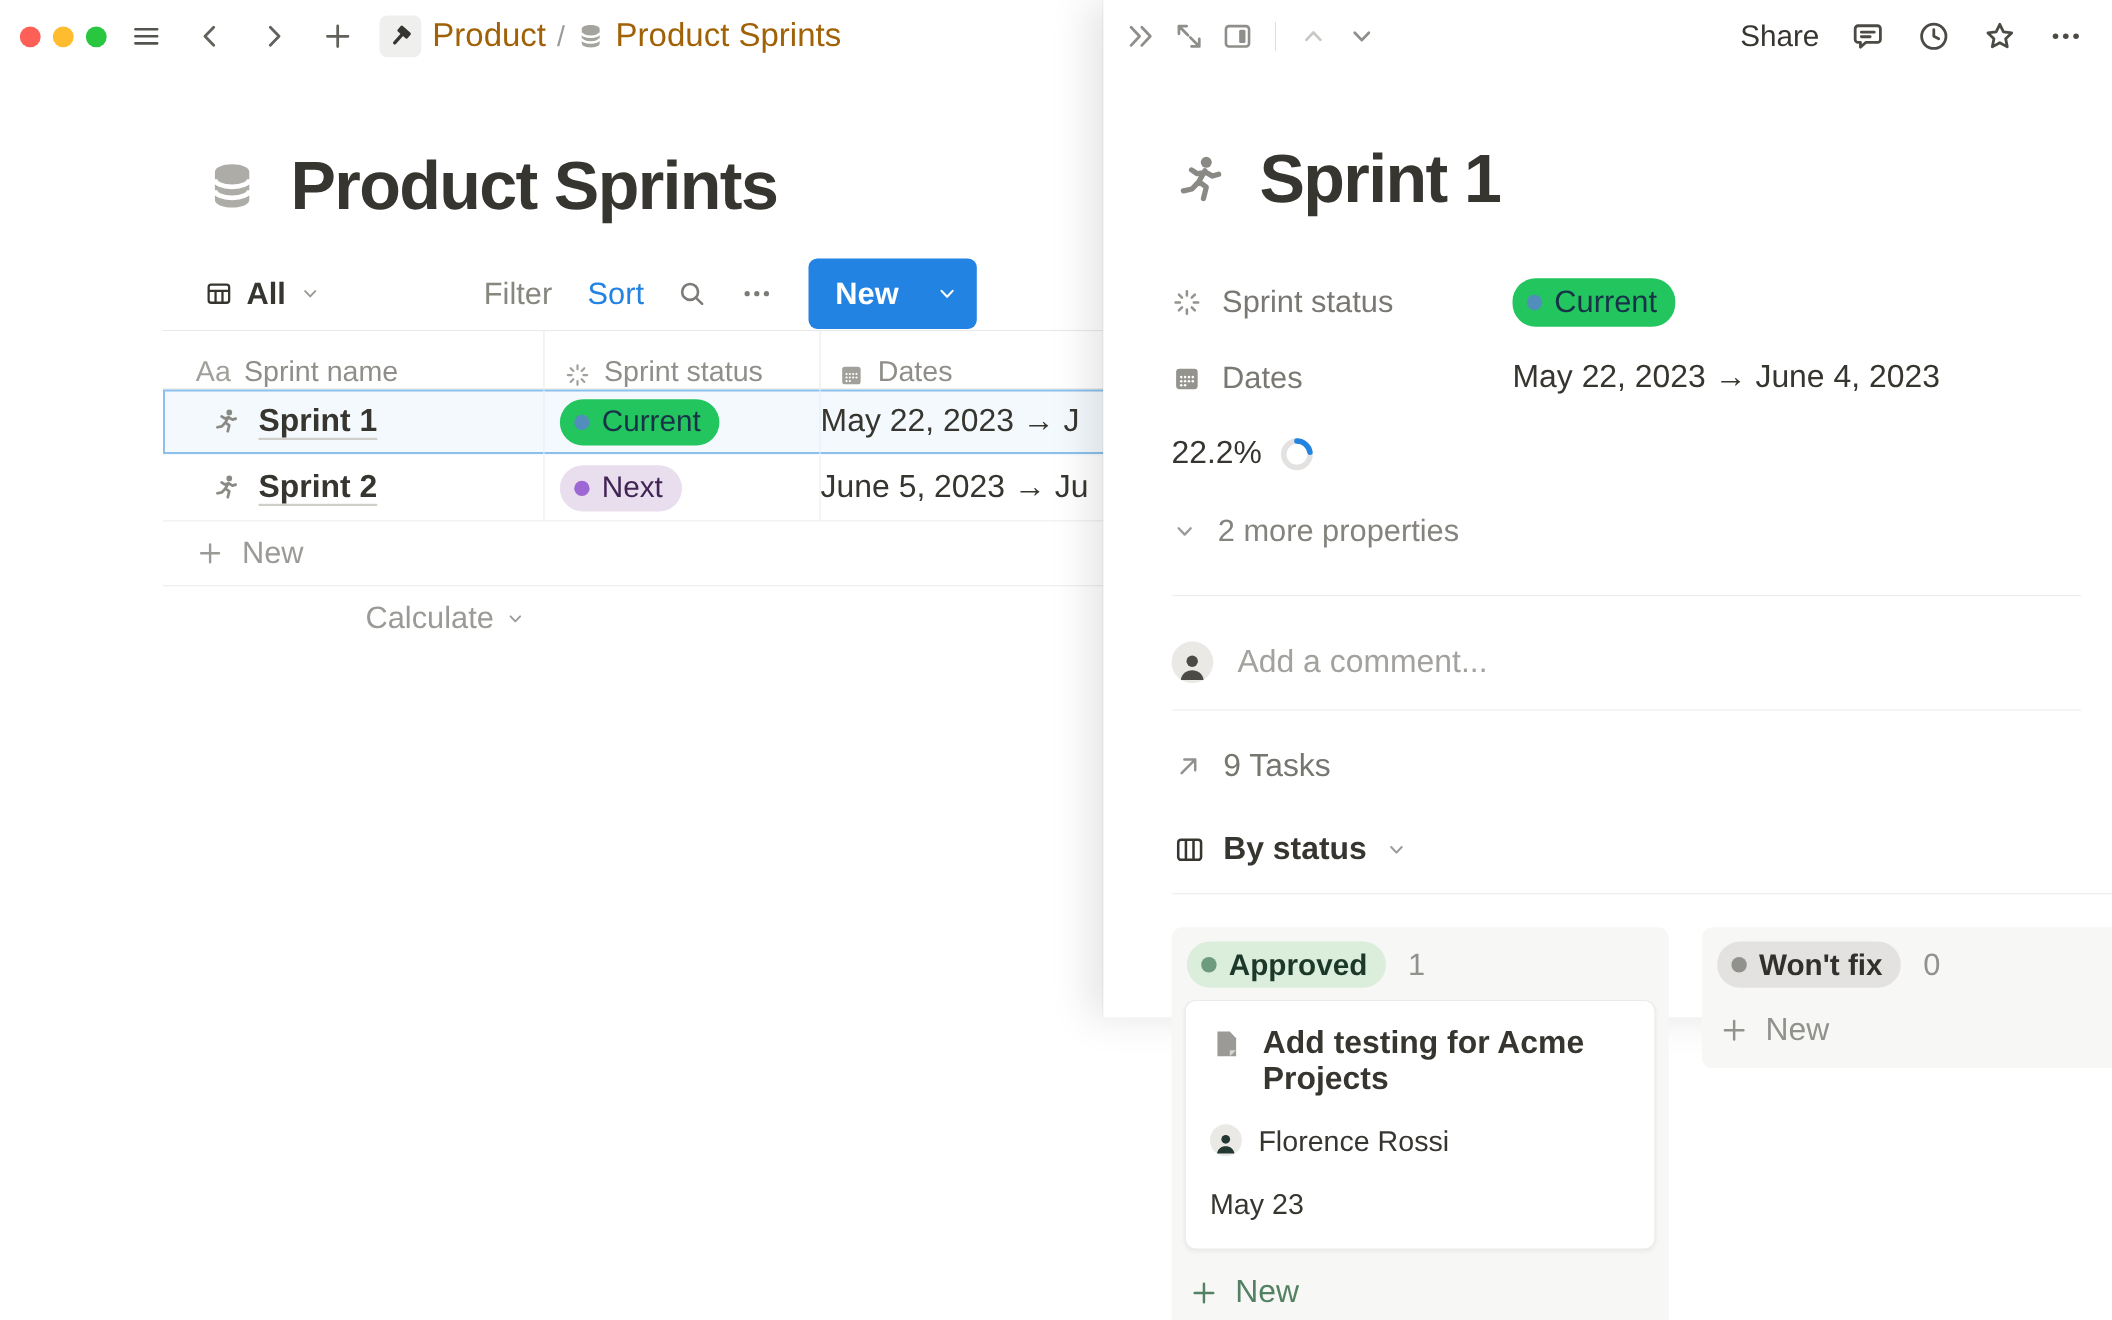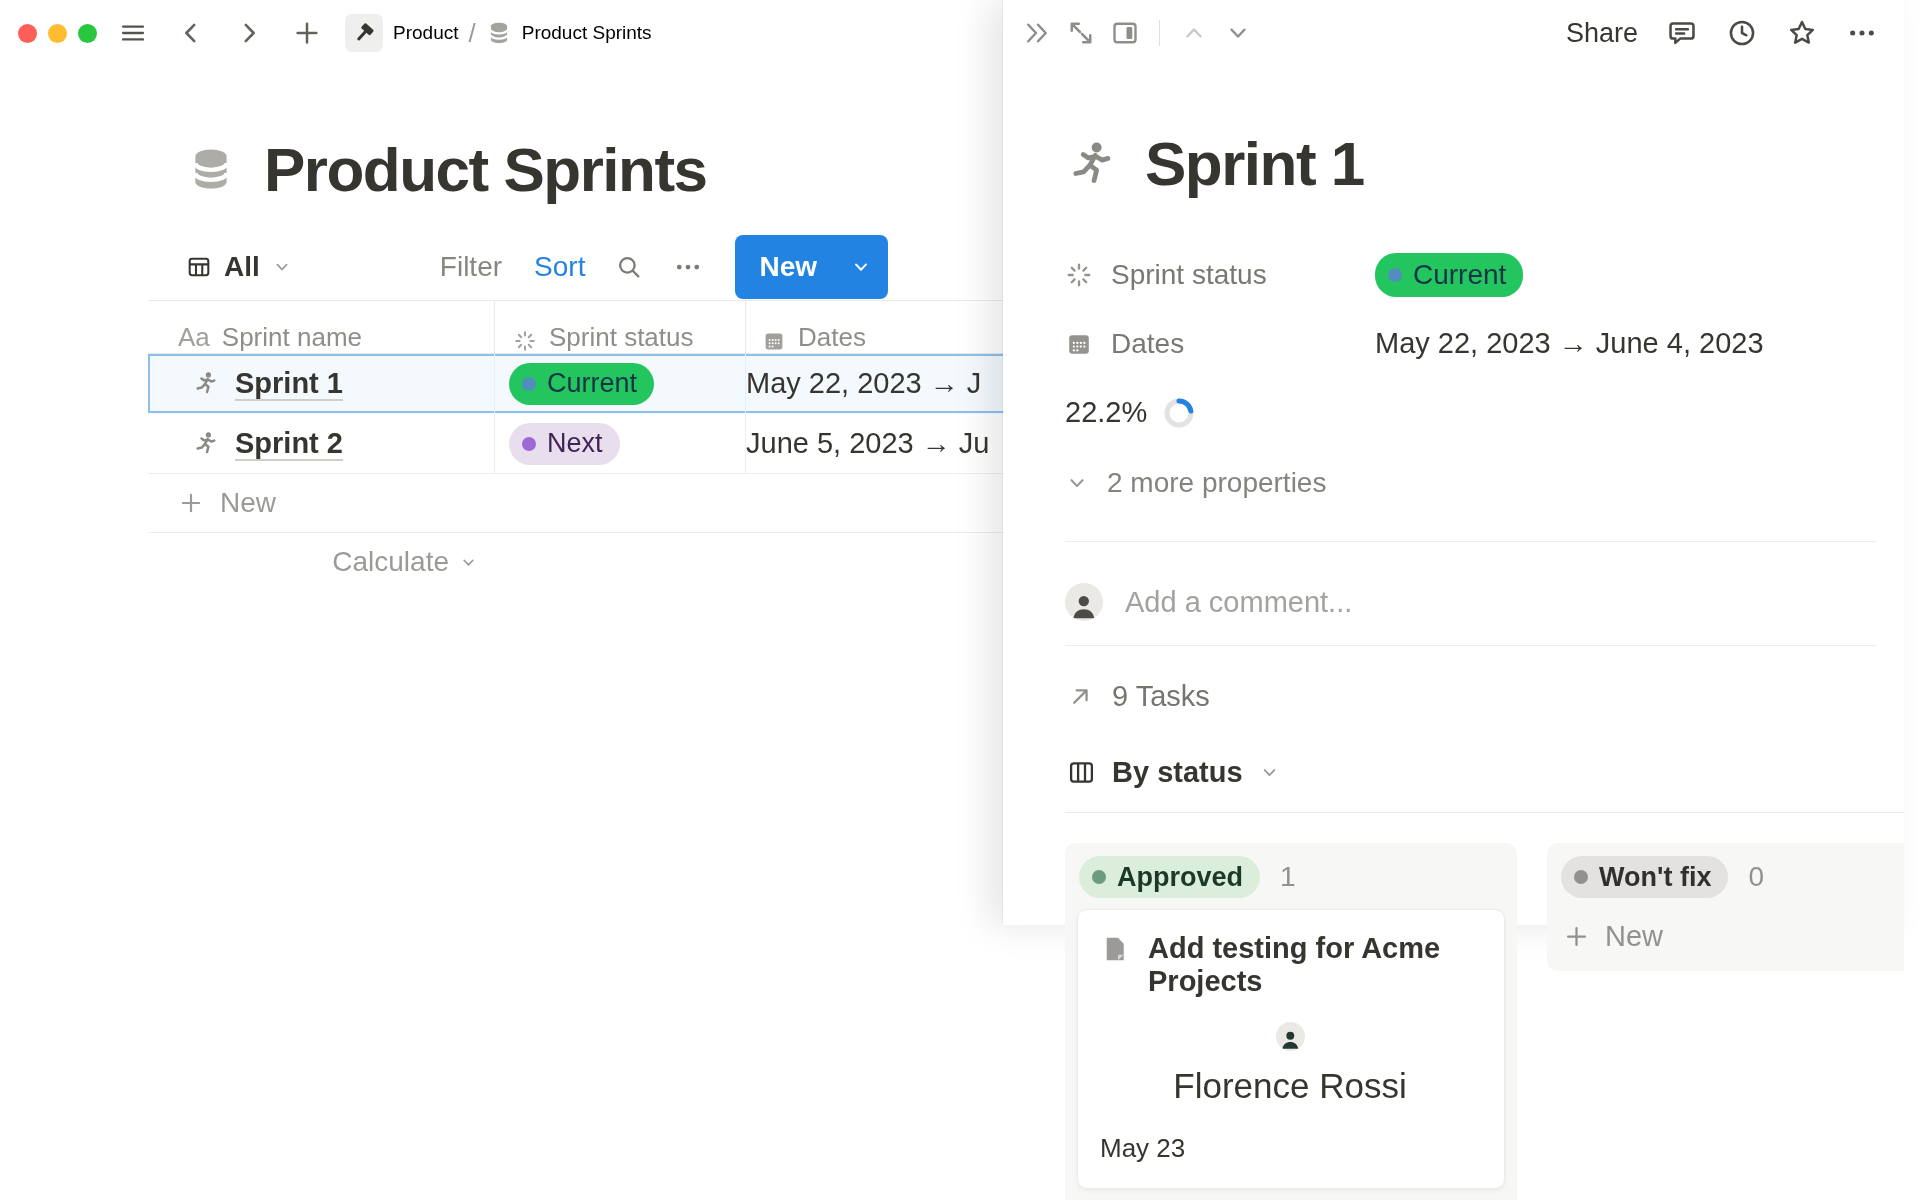--- a/index.html
+++ b/index.html
@@ -7,21 +7,21 @@
   svg{display:block}
   
   .pane-left{position:absolute;left:0;top:0;width:1003px;height:1200px;background:#fff;overflow:hidden;}
   .topbar{position:absolute;left:0;top:0;right:0;height:66px;display:flex;align-items:center;padding-left:18px;}
   .traffic{display:flex;gap:11px;margin-right:18px;}
   .tl{width:19px;height:19px;border-radius:50%;display:inline-block;}
   .tl.red{background:#fe5f57}.tl.yellow{background:#febc2e}.tl.green{background:#29c740}
   .tb-icon{width:36px;height:36px;display:flex;align-items:center;justify-content:center;color:#55534e;margin-right:8px;border-radius:6px;}
   .tb-icon.nav{margin-left:14px;color:#63615c}
   .crumb-chip{width:38px;height:38px;background:#efefed;border-radius:7px;display:flex;align-items:center;justify-content:center;margin:0 10px 0 12px;color:#37352f;}
-  .crumb{font-size:19px;color:#000000;white-space:nowrap;}
+  .crumb{font-size:30px;color:#a16207;white-space:nowrap;}
   .crumb-sep{font-size:26px;color:#9b9a97;margin:0 10px;}
   .crumb-db{color:#a5a39e;margin-right:10px;}
   
   .title-row{position:absolute;left:186px;top:126px;height:86px;display:flex;align-items:center;gap:28px;}
   .title-db{color:#aeaca7}
   .page-title{font-size:62px;font-weight:700;letter-spacing:-1.5px;}
   
   .db-toolbar{position:absolute;left:186px;top:234px;width:702px;height:65px;display:flex;align-items:center;}
   .view-tab{display:flex;align-items:center;gap:12px;font-size:28px;font-weight:700;color:#37352f;}
   .caret{color:#9b9a97}
@@ -51,21 +51,21 @@
   .pill{display:inline-flex;align-items:center;gap:11px;height:42px;padding:0 17px 0 13px;border-radius:21px;font-size:27px;}
   .pill .dot{width:14px;height:14px;border-radius:50%;}
   .pill.blue{background:#22c55e;color:#183347}.pill.blue .dot{background:#528ebc}
   .pill.purple{background:#e8deee;color:#412454}.pill.purple .dot{background:#9d68d3}
   .pill.gray{background:#e3e2e0;color:#32302c}.pill.gray .dot{background:#91918e}
   .pill.green{background:#dbeddb;color:#1c3829;font-weight:700}.pill.green .dot{background:#6c9b7d}
   .pill.lg{height:44px;font-size:28px;}
   .t-newrow{height:58px;border-bottom:1px solid #ededeb;display:flex;align-items:center;gap:16px;padding-left:30px;color:#9b9a97;font-size:28px;}
   .t-calcrow{height:58px;width:346px;display:flex;align-items:center;justify-content:flex-end;padding-right:16px;box-sizing:border-box;color:#9b9a97;font-size:28px;gap:10px;}
   
-  .peek{position:absolute;left:1003px;top:0;right:16px;height:925px;background:#fff;
+  .peek{position:absolute;left:1003px;top:0;right:0;height:925px;background:#fff;
     box-shadow:-14px 0 34px rgba(0,0,0,.10),-1px 0 0 rgba(0,0,0,.04);}
   .pk-topbar{position:absolute;left:0;top:0;right:0;height:66px;display:flex;align-items:center;padding:0 26px 0 12px;}
   .pk-icon{width:38px;height:38px;display:flex;align-items:center;justify-content:center;color:#8f8e8a;margin:0 3px;border-radius:6px;}
   .pk-icon.dim{color:#c9c8c4}
   .pk-div{width:1px;height:26px;background:#e0dfdc;margin:0 12px;}
   .pk-right{margin-left:auto;display:flex;align-items:center;gap:28px;color:#4c4a45;}
   .share-label{font-size:27px;color:#37352f;}
   .pk-title{position:absolute;left:62px;top:128px;display:flex;align-items:center;gap:28px;}
   .pk-title .runner{color:#8a8984}
   .peek-title-text{font-size:62px;font-weight:700;letter-spacing:-1.5px;}
@@ -87,21 +87,21 @@
   .pk-bystatus{position:absolute;left:64px;top:756px;display:flex;align-items:center;gap:16px;font-size:29px;font-weight:700;}
   .pk-board{position:absolute;left:62px;top:843px;right:0;display:flex;gap:30px;align-items:flex-start;}
   .bcol{background:#f7f7f5;border-radius:10px;padding:10px 12px 10px 12px;box-sizing:border-box;}
   .bcol.approved{width:452px;}
   .bcol.wontfix{flex:1;border-radius:10px 0 0 10px;}
   .bcol-head{height:48px;display:flex;align-items:center;gap:20px;padding-left:2px;}
   .bcount{color:#91918e;font-size:28px;}
   .bcard{margin-top:8px;background:#fff;border:1px solid #ebebea;border-radius:10px;box-shadow:0 2px 4px rgba(15,15,15,.05);padding:22px 24px 24px 22px;}
   .bcard-title{display:flex;align-items:flex-start;gap:18px;font-size:29px;font-weight:700;}
   .bcard-title .dic{margin-top:2px;flex:none;color:#9b9a97}
-  .bcard-person{margin-top:24px;display:flex;align-items:center;gap:15px;font-size:35px;flex-direction:column;}
+  .bcard-person{margin-top:24px;display:flex;gap:15px;font-size:26px;}
   .bcard-date{margin-top:27px;font-size:26px;}
   .bnew{margin-top:14px;height:50px;display:flex;align-items:center;gap:15px;font-size:29px;padding-left:4px;}
   .bnew.greenx{color:#548164}
   .bnew.grayx{color:#91918e}
   .wontfix .bnew{margin-top:10px}
 </style>
 </head>
 <body>
 
 <svg width="0" height="0" style="position:absolute">

